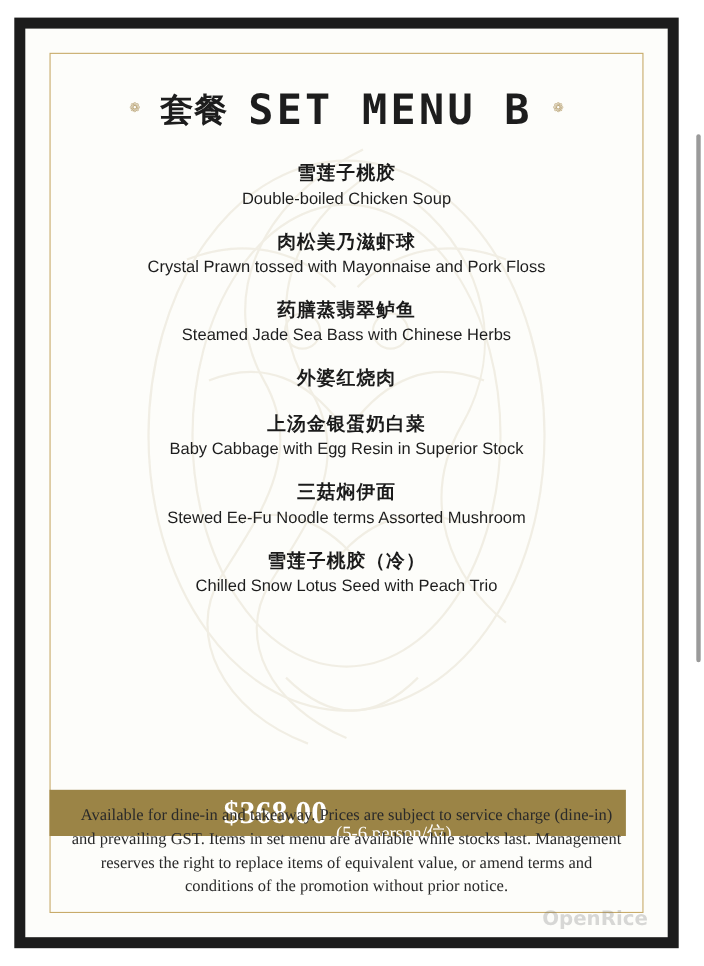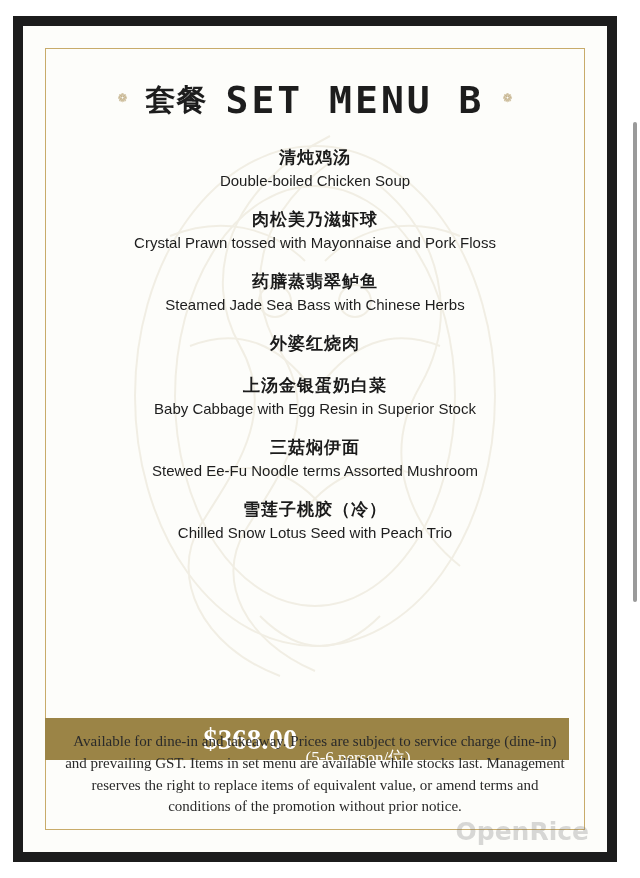--- a/index.html
+++ b/index.html
@@ -166,21 +166,21 @@
     line-height: 1.45;
     color: #2a2a2a;
   }
 
   
   .brand {
     position: absolute;
     right: 18px;
     bottom: 6px;
     font-family: "DejaVu Sans", sans-serif;
-    font-size: 25px;
+    font-size: 18px;
     color: rgba(120,120,120,0.28);
     letter-spacing: 0px;
     font-weight: 600;
   }
 
   
   .scrollbar {
     position: absolute;
     right: 3px;
     top: 122px;
@@ -224,21 +224,21 @@
         <div class="header">
           <span class="orn">❁</span>
           <span class="title-cn">套餐</span>
           <span class="title-en">SET MENU B</span>
           <span class="orn">❁</span>
         </div>
 
         <div class="dishes">
 
           <div class="dish">
-            <div class="dish-cn">清炖鸡汤</div>
+            <div class="dish-cn">雪莲子桃胶</div>
             <div class="dish-en">Double-boiled Chicken Soup</div>
           </div>
 
           <div class="dish">
             <div class="dish-cn">肉松美乃滋虾球</div>
             <div class="dish-en">Crystal Prawn tossed with Mayonnaise and Pork Floss</div>
           </div>
 
           <div class="dish">
             <div class="dish-cn">药膳蒸翡翠鲈鱼</div>

